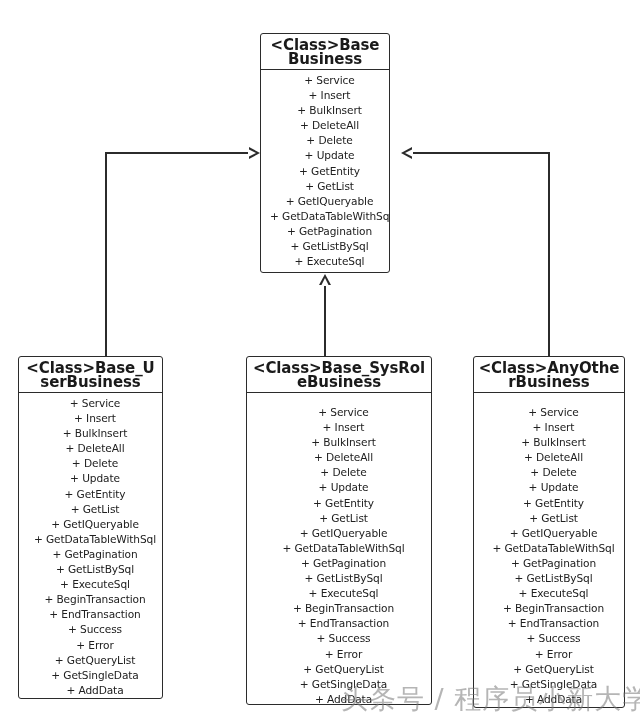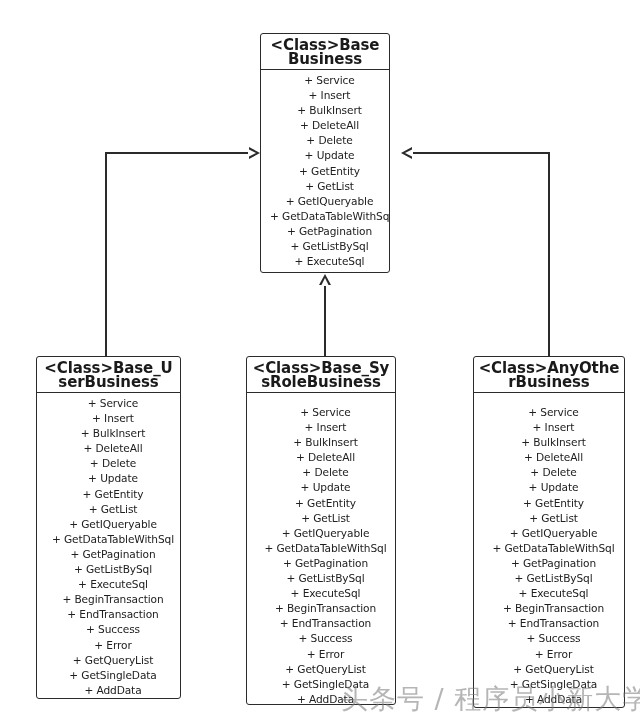--- a/index.html
+++ b/index.html
@@ -55,24 +55,24 @@
     padding-left: 9px;
     white-space: nowrap;
     letter-spacing: -0.1px;
   }
 
   
   #class-basebusiness {
     left: 260px;  top: 33px;  width: 130px; height: 240px;
   }
   #class-baseuserbusiness {
-    left: 36px;  top: 356px;  width: 145px; height: 343px;
+    left: 18px;  top: 356px;  width: 145px; height: 343px;
   }
   #class-basesysrolebusiness {
-    left: 246px; top: 356px;  width: 150px; height: 349px;
+    left: 246px; top: 356px;  width: 186px; height: 349px;
   }
   #class-anyotherbusiness {
     left: 473px; top: 356px;  width: 152px; height: 352px;
   }
 
   
   .conn {
     position: absolute;
     background: #2b2b2b;
   }

